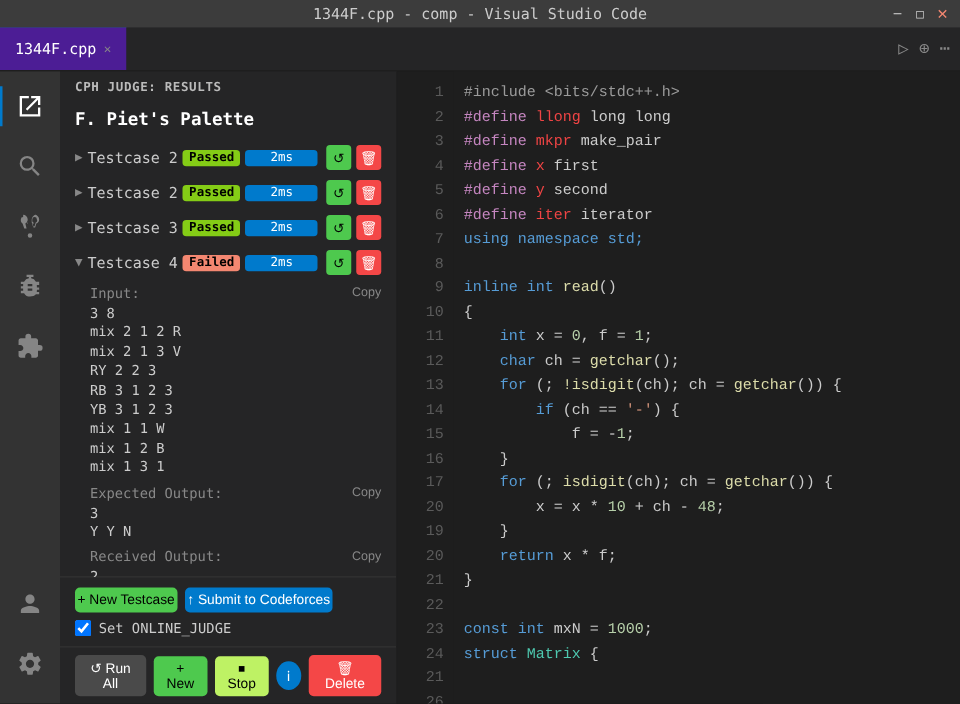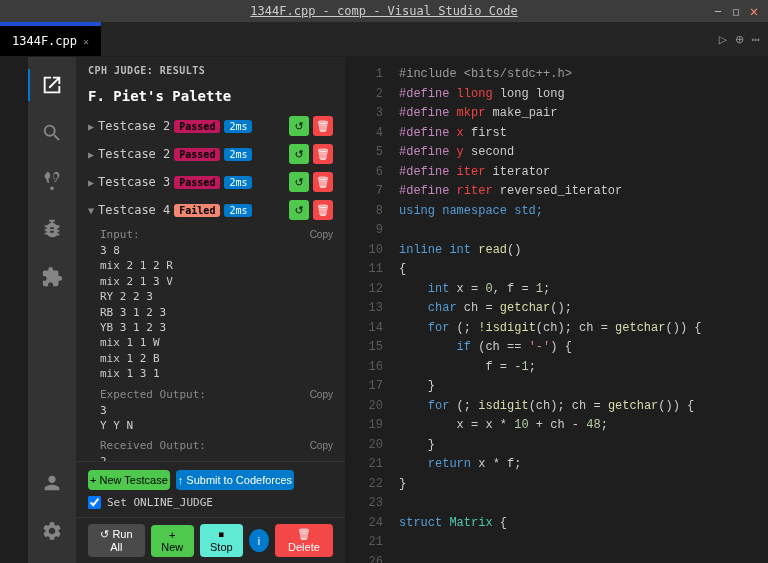--- a/index.html
+++ b/index.html
@@ -19,21 +19,20 @@
     .title-bar {
       background: #3c3c3c;
       height: 22px;
       display: flex;
       align-items: center;
       justify-content: center;
       font-size: 12px;
       color: #cccccc;
       position: relative;
       flex-shrink: 0;
-      text-decoration: underline;
     }
     .title-bar-controls {
       position: absolute;
       right: 8px;
       display: flex;
       gap: 6px;
       align-items: center;
     }
     .title-btn {
       width: 12px;
@@ -55,22 +54,22 @@
       align-items: flex-end;
       flex-shrink: 0;
       border-bottom: 1px solid #1e1e1e;
     }
     .tab {
       height: 35px;
       display: flex;
       align-items: center;
       padding: 0 12px;
       font-size: 12px;
-      background: #000000;
-      border-top: 5px solid #1d4ed8;
+      background: #4c1d95;
+      border-top: 1px solid #1d4ed8;
       color: #ffffff;
       gap: 6px;
       cursor: pointer;
     }
     .tab-close {
       font-size: 10px;
       color: #888;
       cursor: pointer;
     }
     .tab-bar-actions {
@@ -85,21 +84,20 @@
       font-size: 14px;
       color: #888;
       cursor: pointer;
     }
 
     
     .main-content {
       display: flex;
       flex: 1;
       overflow: hidden;
-      margin-left: 28px;
     }
 
     
     .activity-bar {
       width: 48px;
       background: #333333;
       display: flex;
       flex-direction: column;
       align-items: center;
       padding-top: 4px;
@@ -180,42 +178,42 @@
       cursor: pointer;
       font-size: 12px;
     }
     .tc-arrow {
       margin-right: 4px;
       font-size: 10px;
       color: #888;
     }
     .tc-label { color: #cccccc; }
     .tc-status-passed {
-      background: #be185d;
+      background: #84cc16;
       color: #000;
       font-size: 10px;
       padding: 1px 5px;
       border-radius: 3px;
       margin-left: 4px;
       font-weight: bold;
     }
     .tc-status-failed {
       background: #f48771;
       color: #000;
       font-size: 10px;
       padding: 1px 5px;
       border-radius: 3px;
       margin-left: 4px;
       font-weight: bold;
     }
     .tc-time {
       background: #007acc;
       color: #fff;
       font-size: 10px;
-      padding: 1px 5px;
+      padding: 1px 20px;
       border-radius: 3px;
       margin-left: 4px;
     }
     .tc-actions {
       margin-left: auto;
       display: flex;
       gap: 4px;
     }
     .tc-btn {
       width: 20px;
@@ -315,21 +313,21 @@
       padding: 4px 8px;
       border-radius: 4px;
       font-size: 11px;
       cursor: pointer;
       border: none;
       outline: none;
       font-family: 'Segoe UI', sans-serif;
     }
     .btn-run-all { background: #4a4a4a; color: #fff; }
     .btn-new-small { background: #4ec94e; color: #000; }
-    .btn-stop { background: #5eead4; color: #000; }
+    .btn-stop { background: #bef264; color: #000; }
     .btn-info { background: #007acc; color: #fff; width: 22px; padding: 4px; justify-content: center; border-radius: 50%; }
     .btn-delete { background: #f44747; color: #fff; margin-left: auto; }
 
     
     .editor-area {
       flex: 1;
       display: flex;
       flex-direction: column;
       overflow: hidden;
       background: #1e1e1e;
@@ -584,34 +582,34 @@
           <div>21</div>
           <div>26</div>
         </div>
       <div class="code-area" id="code-area">
           <div class="code-line"><span class="pp">#include &lt;bits/stdc++.h&gt;</span></div>
           <div class="code-line"><span class="pp-kw">#define </span><span class="pp-val">llong</span><span class="plain"> long long</span></div>
           <div class="code-line"><span class="pp-kw">#define </span><span class="pp-val">mkpr</span><span class="plain"> make_pair</span></div>
           <div class="code-line"><span class="pp-kw">#define </span><span class="pp-val">x</span><span class="plain"> first</span></div>
           <div class="code-line"><span class="pp-kw">#define </span><span class="pp-val">y</span><span class="plain"> second</span></div>
           <div class="code-line"><span class="pp-kw">#define </span><span class="pp-val">iter</span><span class="plain"> iterator</span></div>
-          <div class="code-line"><span class="pp-kw">#define </span><span class="pp-val">riter</span><span class="plain"> reversed_iterator</span></div>
           <div class="code-line"><span class="kw">using namespace std;</span></div>
           <div class="code-line"><span class="plain"></span></div>
           <div class="code-line"><span class="kw">inline </span><span class="kw">int </span><span class="fn">read</span><span class="punc">()</span></div>
           <div class="code-line"><span class="punc">{</span></div>
           <div class="code-line"><span class="plain">    </span><span class="kw">int</span><span class="plain"> x = </span><span class="num">0</span><span class="plain">, f = </span><span class="num">1</span><span class="punc">;</span></div>
           <div class="code-line"><span class="plain">    </span><span class="kw">char</span><span class="plain"> ch = </span><span class="fn">getchar</span><span class="punc">();</span></div>
           <div class="code-line"><span class="plain">    </span><span class="kw">for</span><span class="plain"> (; </span><span class="fn">!isdigit</span><span class="plain">(ch); ch = </span><span class="fn">getchar</span><span class="punc">()) {</span></div>
           <div class="code-line"><span class="plain">        </span><span class="kw">if</span><span class="plain"> (ch == </span><span class="str">'-'</span><span class="punc">) {</span></div>
           <div class="code-line"><span class="plain">            f = -</span><span class="num">1</span><span class="punc">;</span></div>
           <div class="code-line"><span class="punc">    }</span></div>
           <div class="code-line"><span class="plain">    </span><span class="kw">for</span><span class="plain"> (; </span><span class="fn">isdigit</span><span class="plain">(ch); ch = </span><span class="fn">getchar</span><span class="punc">()) {</span></div>
           <div class="code-line"><span class="plain">        x = x * </span><span class="num">10</span><span class="plain"> + ch - </span><span class="num">48</span><span class="punc">;</span></div>
           <div class="code-line"><span class="punc">    }</span></div>
           <div class="code-line"><span class="plain">    </span><span class="kw">return</span><span class="plain"> x * f;</span></div>
           <div class="code-line"><span class="punc">}</span></div>
           <div class="code-line"><span class="plain"></span></div>
+          <div class="code-line"><span class="kw">const </span><span class="kw">int</span><span class="plain"> mxN = </span><span class="num">1000</span><span class="punc">;</span></div>
           <div class="code-line"><span class="kw">struct </span><span class="type">Matrix</span><span class="punc"> {</span></div>
         </div>
     </div>
   </div>
 </div>
 
 </body></html>

